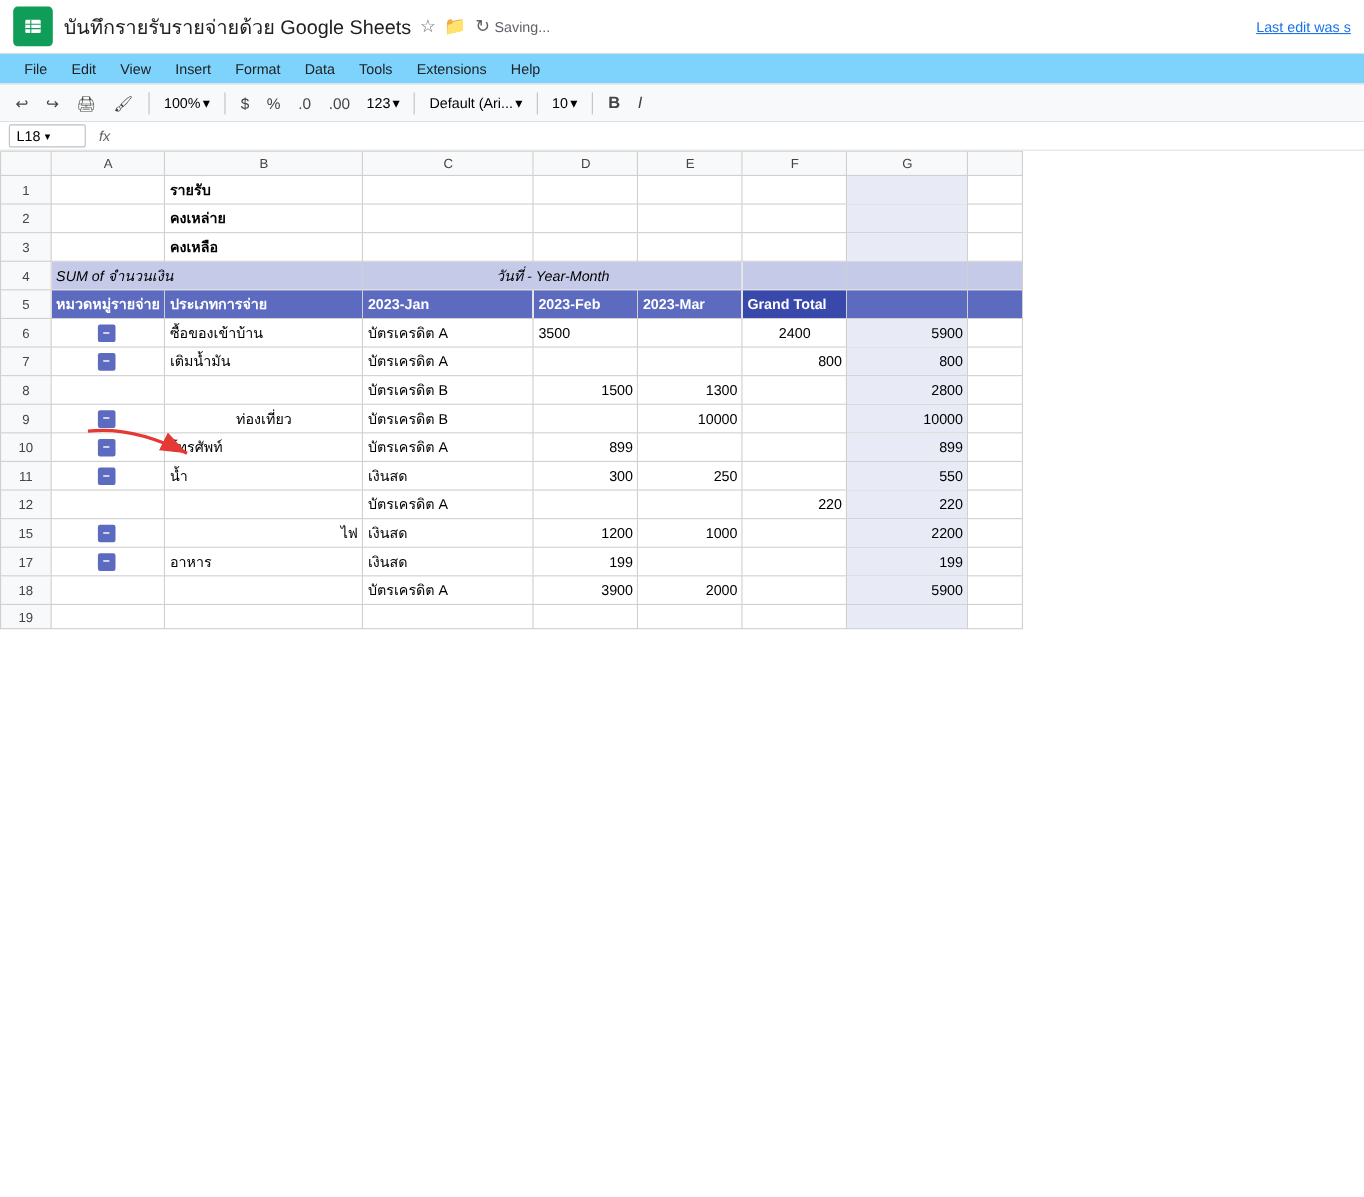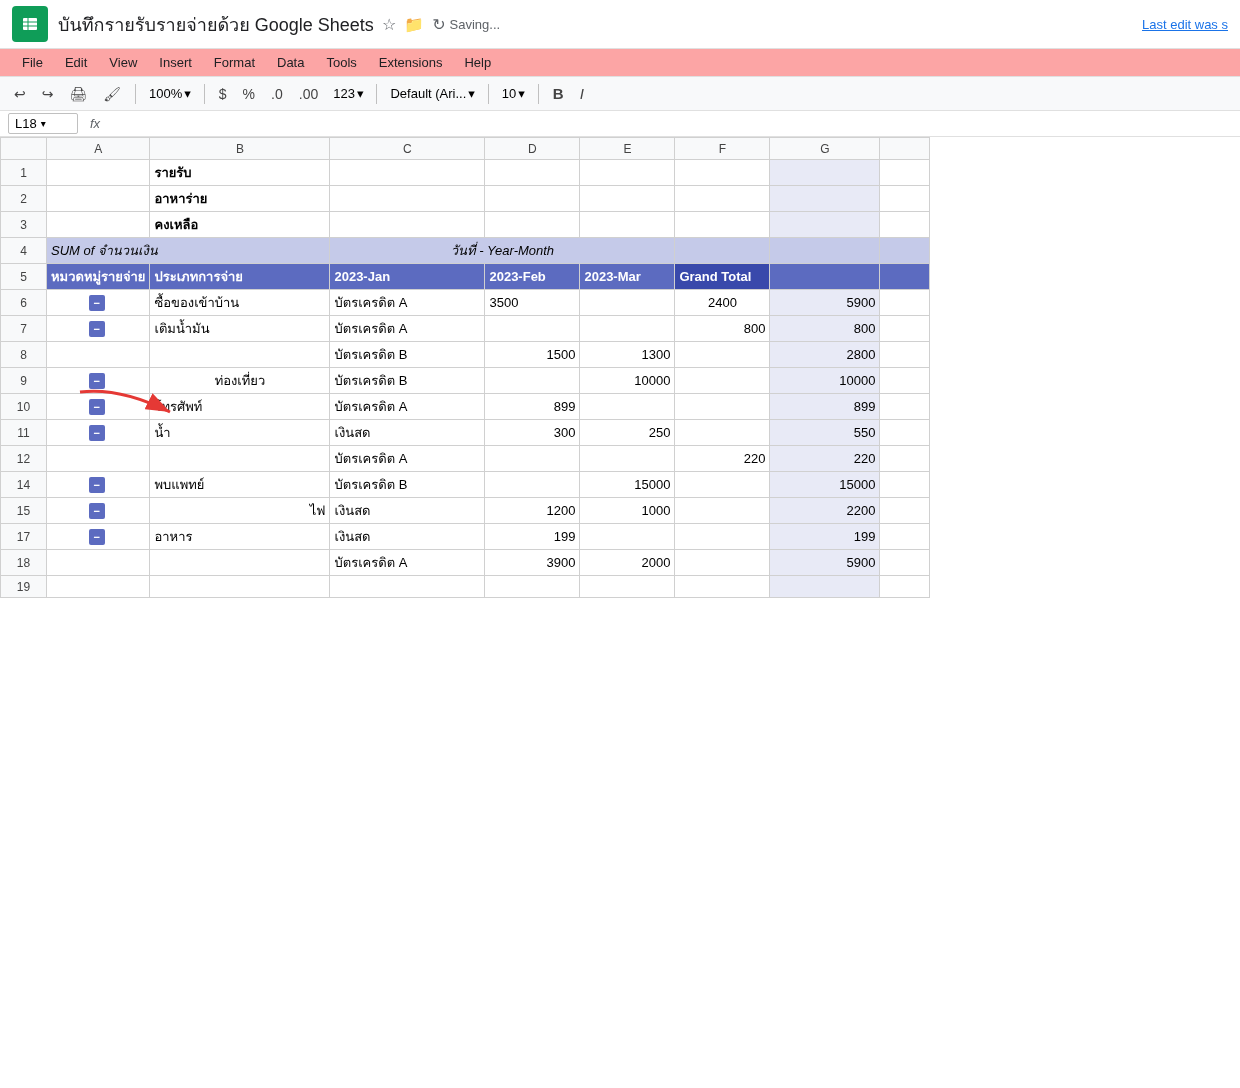--- a/index.html
+++ b/index.html
@@ -31,21 +31,21 @@
       align-items: center;
       gap: 8px;
     }
     #saving-text { font-size: 13px; color: #5f6368; display: flex; align-items: center; gap: 4px; }
 
     
     #menu-bar {
       display: flex;
       align-items: center;
       padding: 2px 12px;
-      background: #fca5a5;
+      background: #7dd3fc;
       gap: 2px;
     }
     .menu-item {
       padding: 4px 10px;
       font-size: 13px;
       color: #202124;
       cursor: pointer;
       border-radius: 4px;
     }
     #last-edit-text {
@@ -305,21 +305,21 @@
           <td class="cell" style="text-align: left;"></td>
           <td class="cell" style="text-align: right;"></td>
           <td class="cell" style="text-align: right;"></td>
           <td class="cell" style="text-align: right;"></td>
           <td class="cell" style="background: rgb(232, 234, 246); text-align: right;"></td>
           <td class="cell" style="text-align: right;"></td>
         </tr>
         <tr>
           <th class="row-header">2</th>
           <td class="cell"></td>
-          <td class="cell" style="text-align: left; font-weight: bold;">อาหาร่าย</td>
+          <td class="cell" style="text-align: left; font-weight: bold;">คงเหล่าย</td>
           <td class="cell" style="text-align: left;"></td>
           <td class="cell" style="text-align: right;"></td>
           <td class="cell" style="text-align: right;"></td>
           <td class="cell" style="text-align: right;"></td>
           <td class="cell" style="background: rgb(232, 234, 246); text-align: right;"></td>
           <td class="cell" style="text-align: right;"></td>
         </tr>
         <tr>
           <th class="row-header">3</th>
           <td class="cell"></td>
@@ -421,31 +421,20 @@
           <td class="cell"></td>
           <td class="cell" style="text-align: left;"></td>
           <td class="cell" style="text-align: left;">บัตรเครดิต A</td>
           <td class="cell" style="text-align: right;"></td>
           <td class="cell" style="text-align: right;"></td>
           <td class="cell" style="text-align: right;">220</td>
           <td class="cell" style="background: rgb(232, 234, 246); text-align: right;">220</td>
           <td class="cell" style="text-align: right;"></td>
         </tr>
         <tr>
-          <th class="row-header">14</th>
-          <td class="cell" style="text-align: center;"><span class="expand-btn">−</span></td>
-          <td class="cell" style="text-align: left;">พบแพทย์</td>
-          <td class="cell" style="text-align: left;">บัตรเครดิต B</td>
-          <td class="cell" style="text-align: right;"></td>
-          <td class="cell" style="text-align: right;">15000</td>
-          <td class="cell" style="text-align: right;"></td>
-          <td class="cell" style="background: rgb(232, 234, 246); text-align: right;">15000</td>
-          <td class="cell" style="text-align: right;"></td>
-        </tr>
-        <tr>
           <th class="row-header">15</th>
           <td class="cell" style="text-align: center;"><span class="expand-btn">−</span></td>
           <td class="cell" style="text-align: right;">ไฟ</td>
           <td class="cell" style="text-align: left;">เงินสด</td>
           <td class="cell" style="text-align: right;">1200</td>
           <td class="cell" style="text-align: right;">1000</td>
           <td class="cell" style="text-align: right;"></td>
           <td class="cell" style="background: rgb(232, 234, 246); text-align: right;">2200</td>
           <td class="cell" style="text-align: right;"></td>
         </tr>

